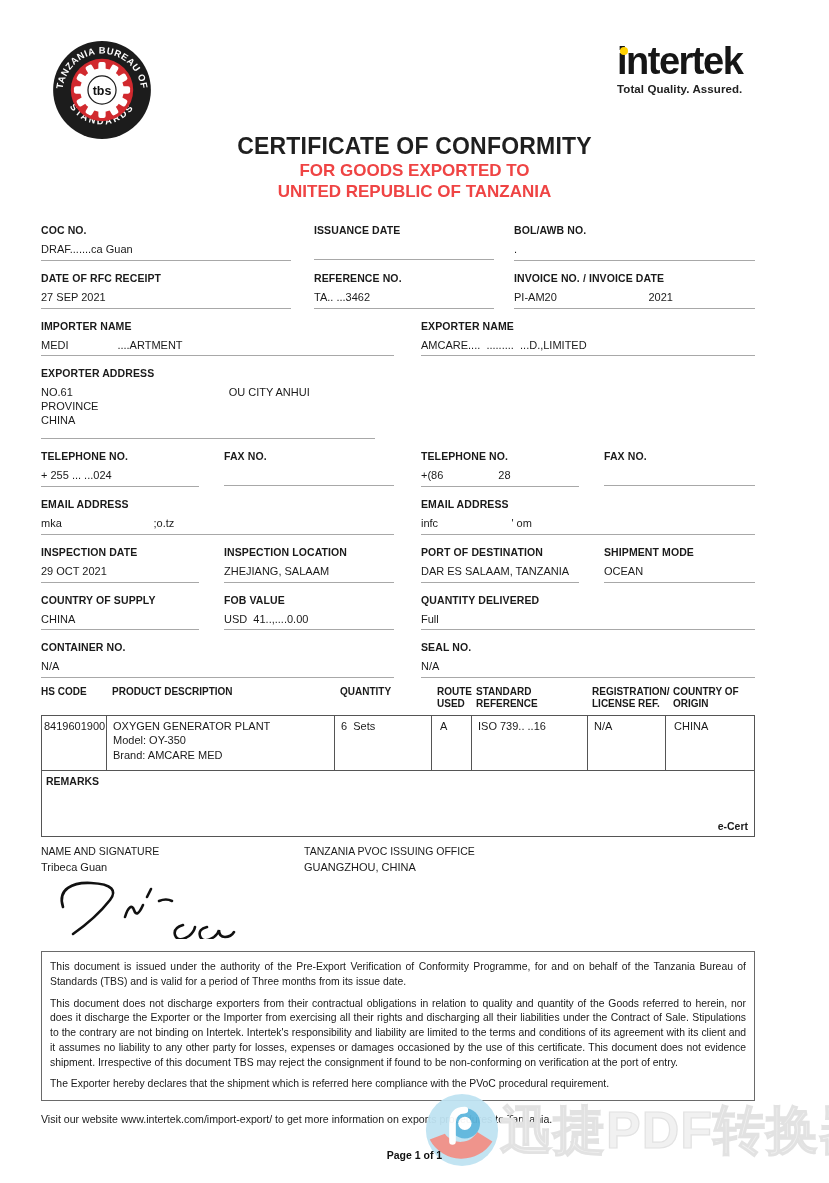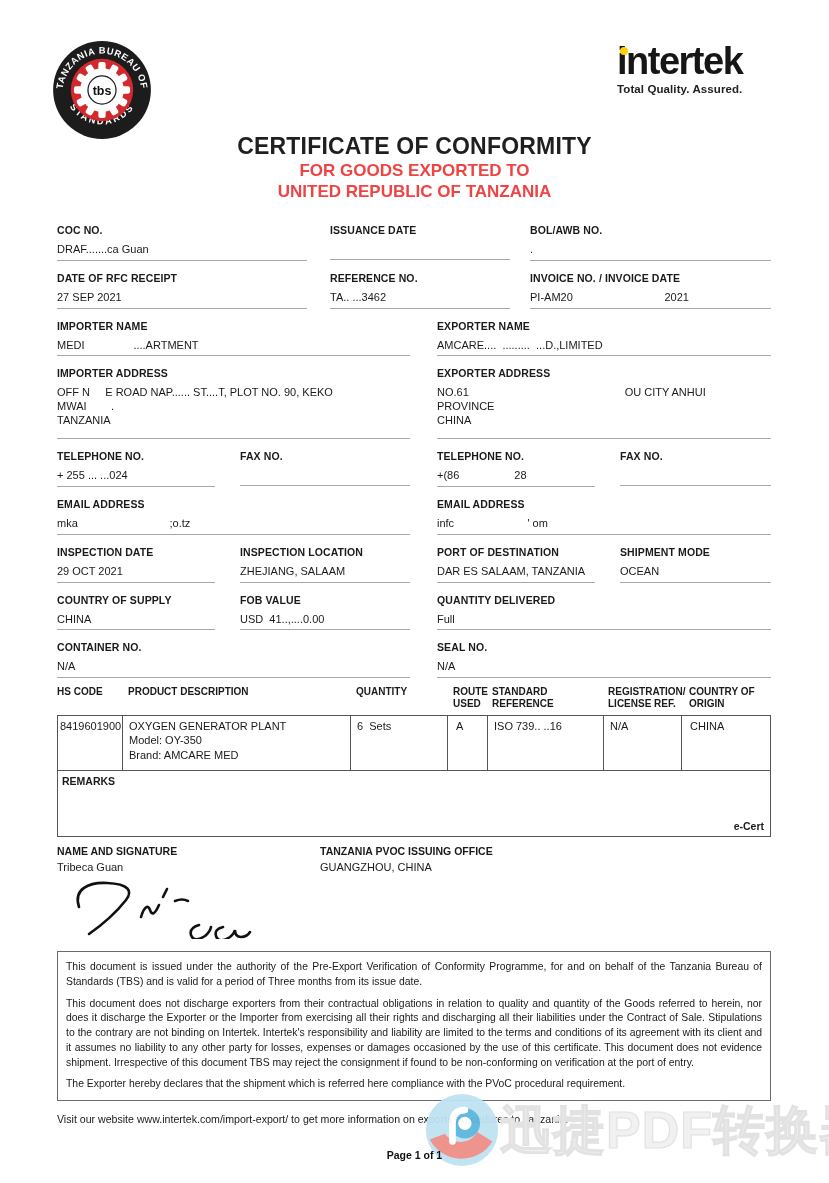--- a/index.html
+++ b/index.html
@@ -11,42 +11,42 @@
   .itk { position:absolute; left:617px; top:42px; width:190px; }
   .itk-name { position:relative; font-size:38px; font-weight:bold; letter-spacing:-1.5px; color:#161616; line-height:1; }
   .itk-dot { position:absolute; width:8px; height:8px; border-radius:50%; background:#ffd100; left:3px; top:5px; }
   .itk-tag { font-size:11.5px; font-weight:bold; color:#222; margin-top:3px; letter-spacing:0.1px; }
 
   .title { position:absolute; left:0; top:133px; width:100%; text-align:center; }
   .title .t1 { font-size:23px; font-weight:bold; color:#1f1f1f; letter-spacing:0.2px; }
   .title .t2, .title .t3 { font-size:17px; font-weight:bold; color:#ef4444; line-height:1.25; }
 
   
-  .content { position:absolute; left:57px; top:224px; width:714px; }
+  .content { position:absolute; left:41px; top:224px; width:714px; }
   .row { display:flex; margin-bottom:11px; }
   .f { display:flex; flex-direction:column; }
   .fl { font-weight:bold; font-size:10.5px; letter-spacing:0.1px; margin-bottom:7px; white-space:pre-wrap; }
   .fv { font-size:11px; white-space:pre-wrap; border-bottom:1.5px solid #a8a8a8; padding-bottom:3px; min-height:17px; line-height:1.25; }
 
   
   .tgrid { display:grid; grid-template-columns:65px 228px 97px 40px 116px 78px 90px; }
   .th { font-weight:bold; font-size:10px; line-height:1.15; padding:2px 3px 6px 0; }
   .tbody { border:1px solid #555; }
   .tbody .td { border-right:1px solid #555; font-size:11px; padding:3px 4px 4px 6px; white-space:pre-wrap; line-height:1.3; min-height:54px; }
   .tbody .td:last-child { border-right:none; }
   .remarks { border:1px solid #555; border-top:none; height:66px; position:relative; }
   .remarks .rl { font-weight:bold; font-size:10.5px; padding:4px 0 0 4px; }
   .ecert { position:absolute; right:6px; bottom:4px; font-weight:bold; font-size:10.5px; }
 
   
   .sig { display:flex; margin-top:8px; height:104px; }
   .sig-left { width:263px; }
   .sig-name { font-size:11px; margin-top:4px; }
   .sig-svg { margin:4px 0 0 6px; }
-  .sig-lbl { font-weight:bold; font-size:10.5px; }
+  .sig-lbl { font-weight:normal; font-size:10.5px; }
 
   
   .legal { border:1px solid #6a6a6a; padding:5px 8px 6px 8px; margin-top:2px; }
   .legal p { font-size:10.4px; line-height:1.42; text-align:justify; margin:3px 0 7px 0; }
   .legal p:last-child { margin-bottom:2px; }
   .website { font-size:10.6px; margin-top:12px; }
 
   
   .wm { position:absolute; left:424px; top:1088px; width:400px; height:90px; }
   .wm-logo { position:absolute; left:0; top:4px; opacity:0.95; }
@@ -141,26 +141,20 @@
         <div class="fl">IMPORTER NAME</div>
         <div class="fv">MEDI                ....ARTMENT</div>
       </div>
       <div class="f" style="width:334px">
         <div class="fl">EXPORTER NAME</div>
         <div class="fv">AMCARE....  .........  ...D.,LIMITED</div>
       </div>
     </div>
 
     <div class="row">
-      <div class="f" style="width:353px;margin-right:27px">
-        <div class="fl">IMPORTER ADDRESS</div>
-        <div class="fv" style="min-height:53px">OFF N     E ROAD NAP...... ST....T, PLOT NO. 90, KEKO
-MWAI        .
-TANZANIA</div>
-      </div>
       <div class="f" style="width:334px">
         <div class="fl">EXPORTER ADDRESS</div>
         <div class="fv" style="min-height:53px">NO.61                                                   OU CITY ANHUI
 PROVINCE
 CHINA</div>
       </div>
     </div>
 
     <div class="row">
       <div class="f" style="width:158px;margin-right:25px">

